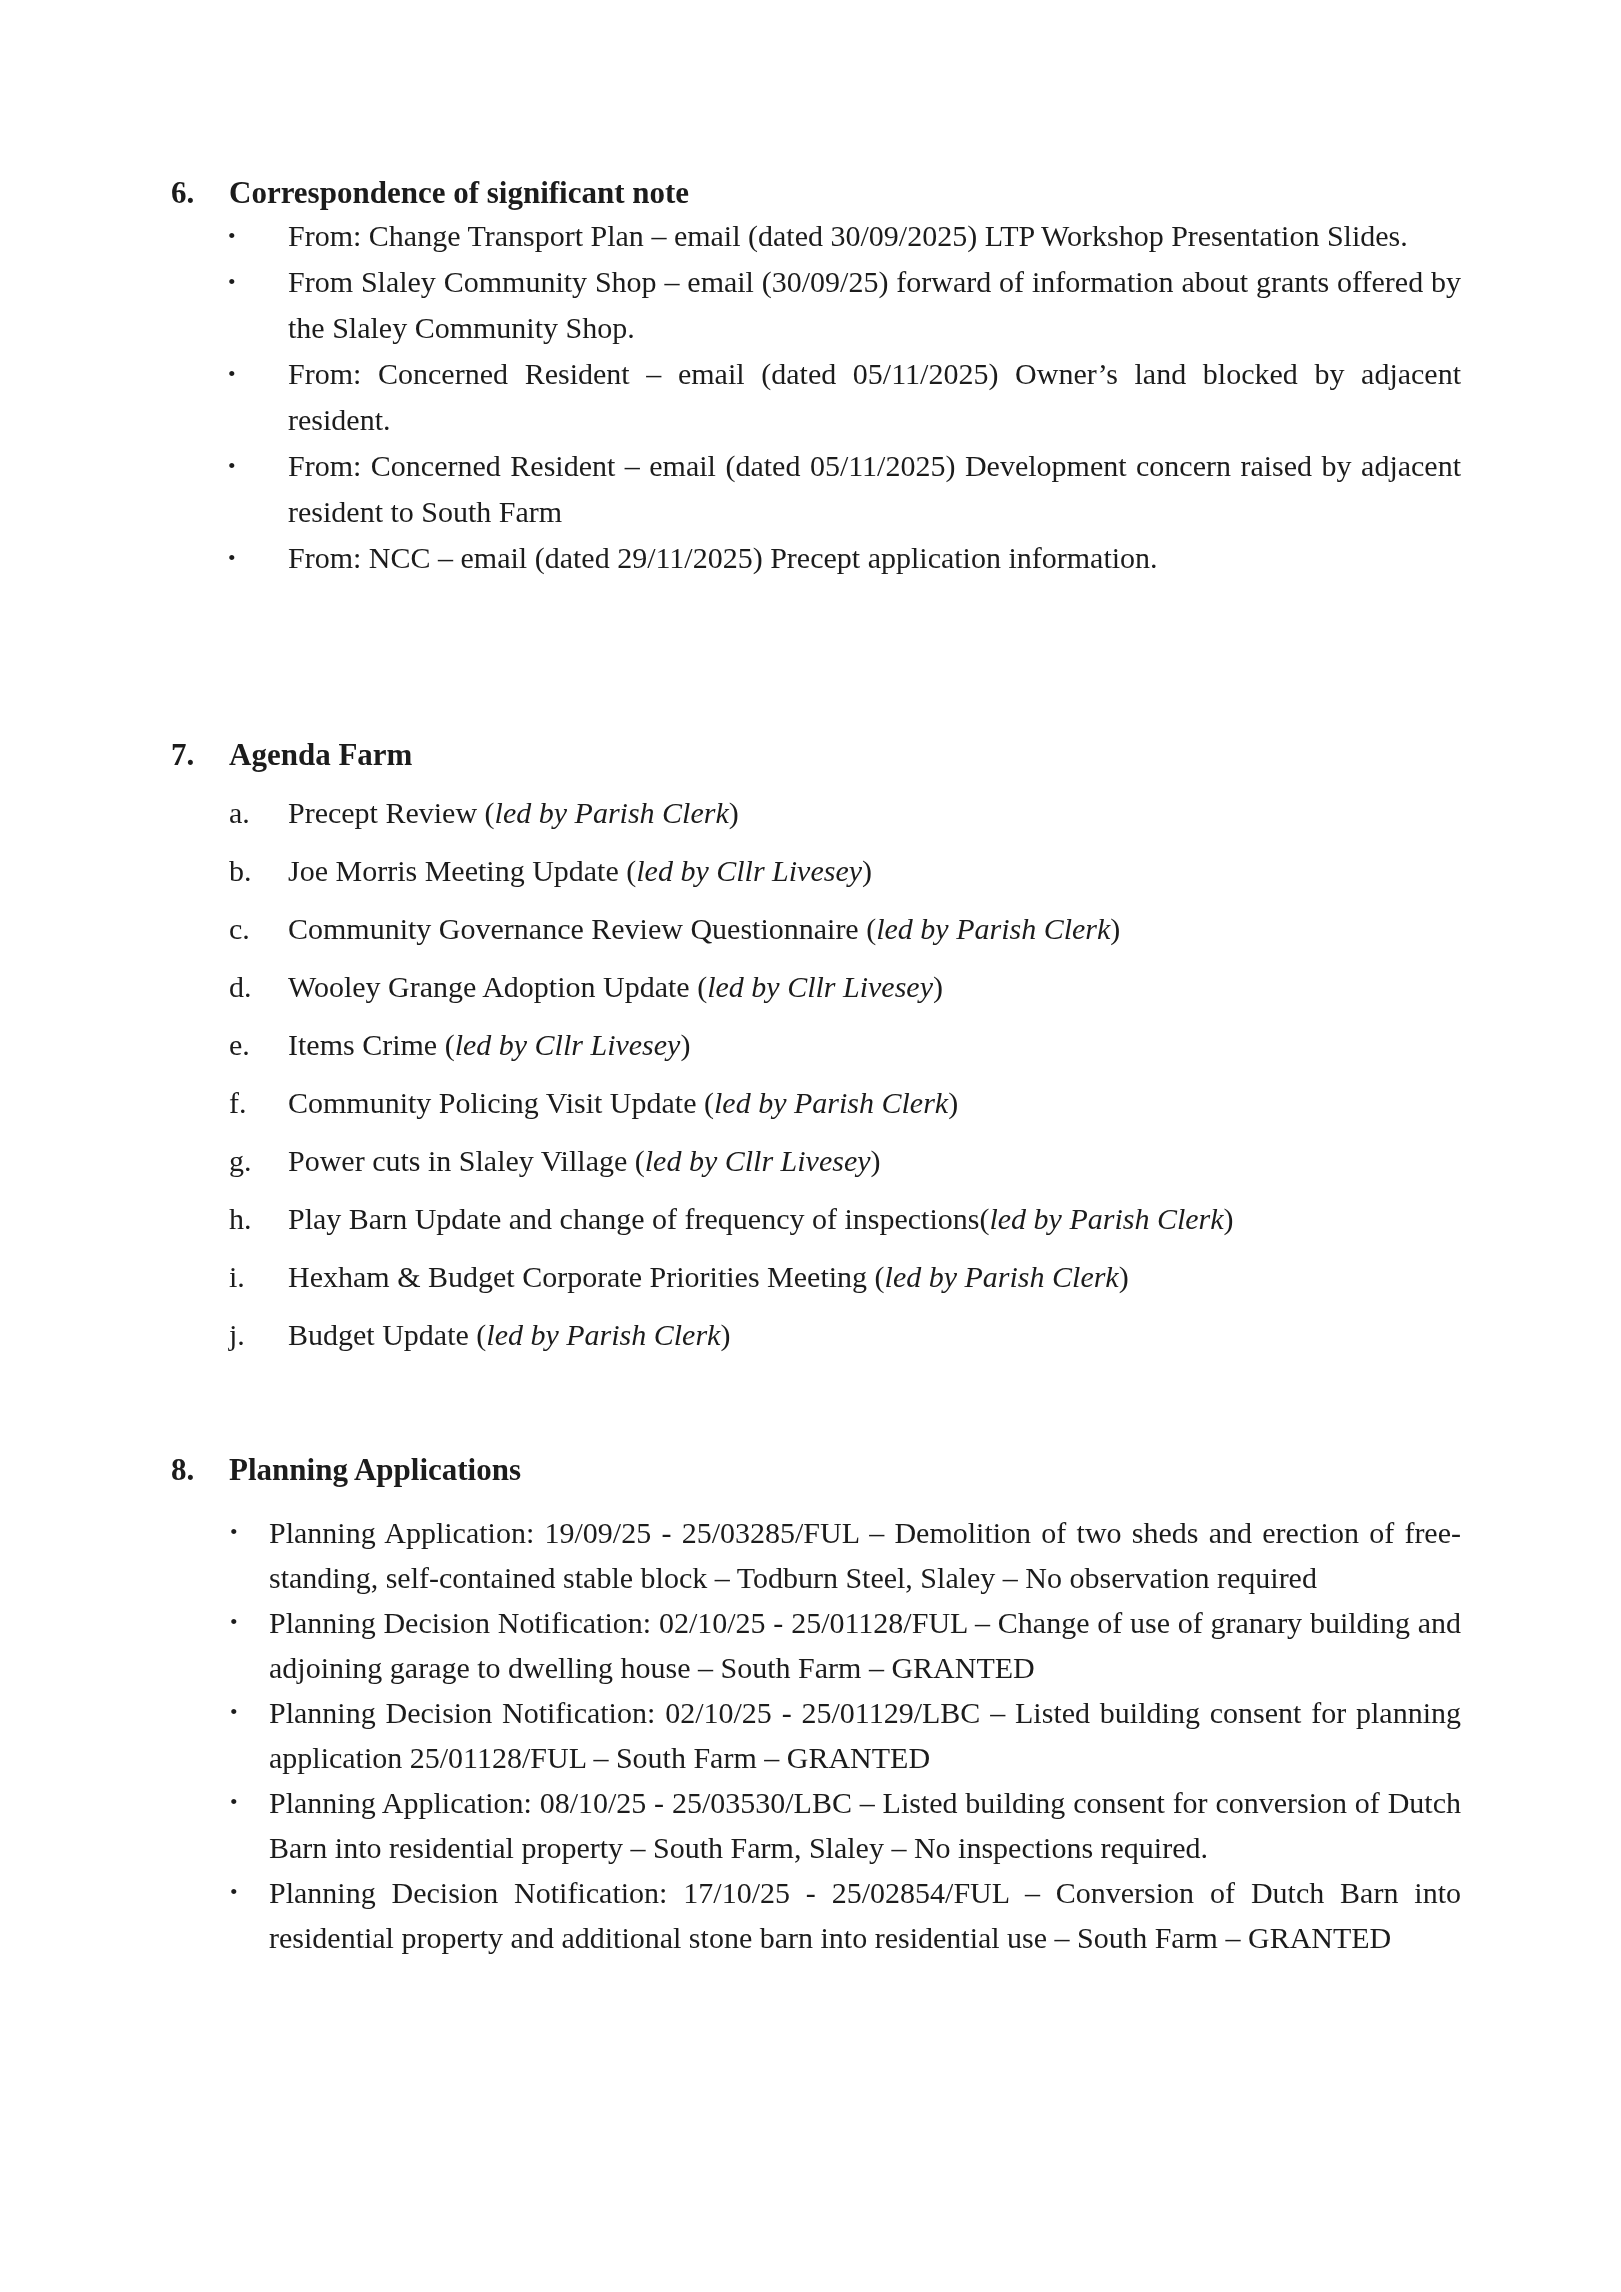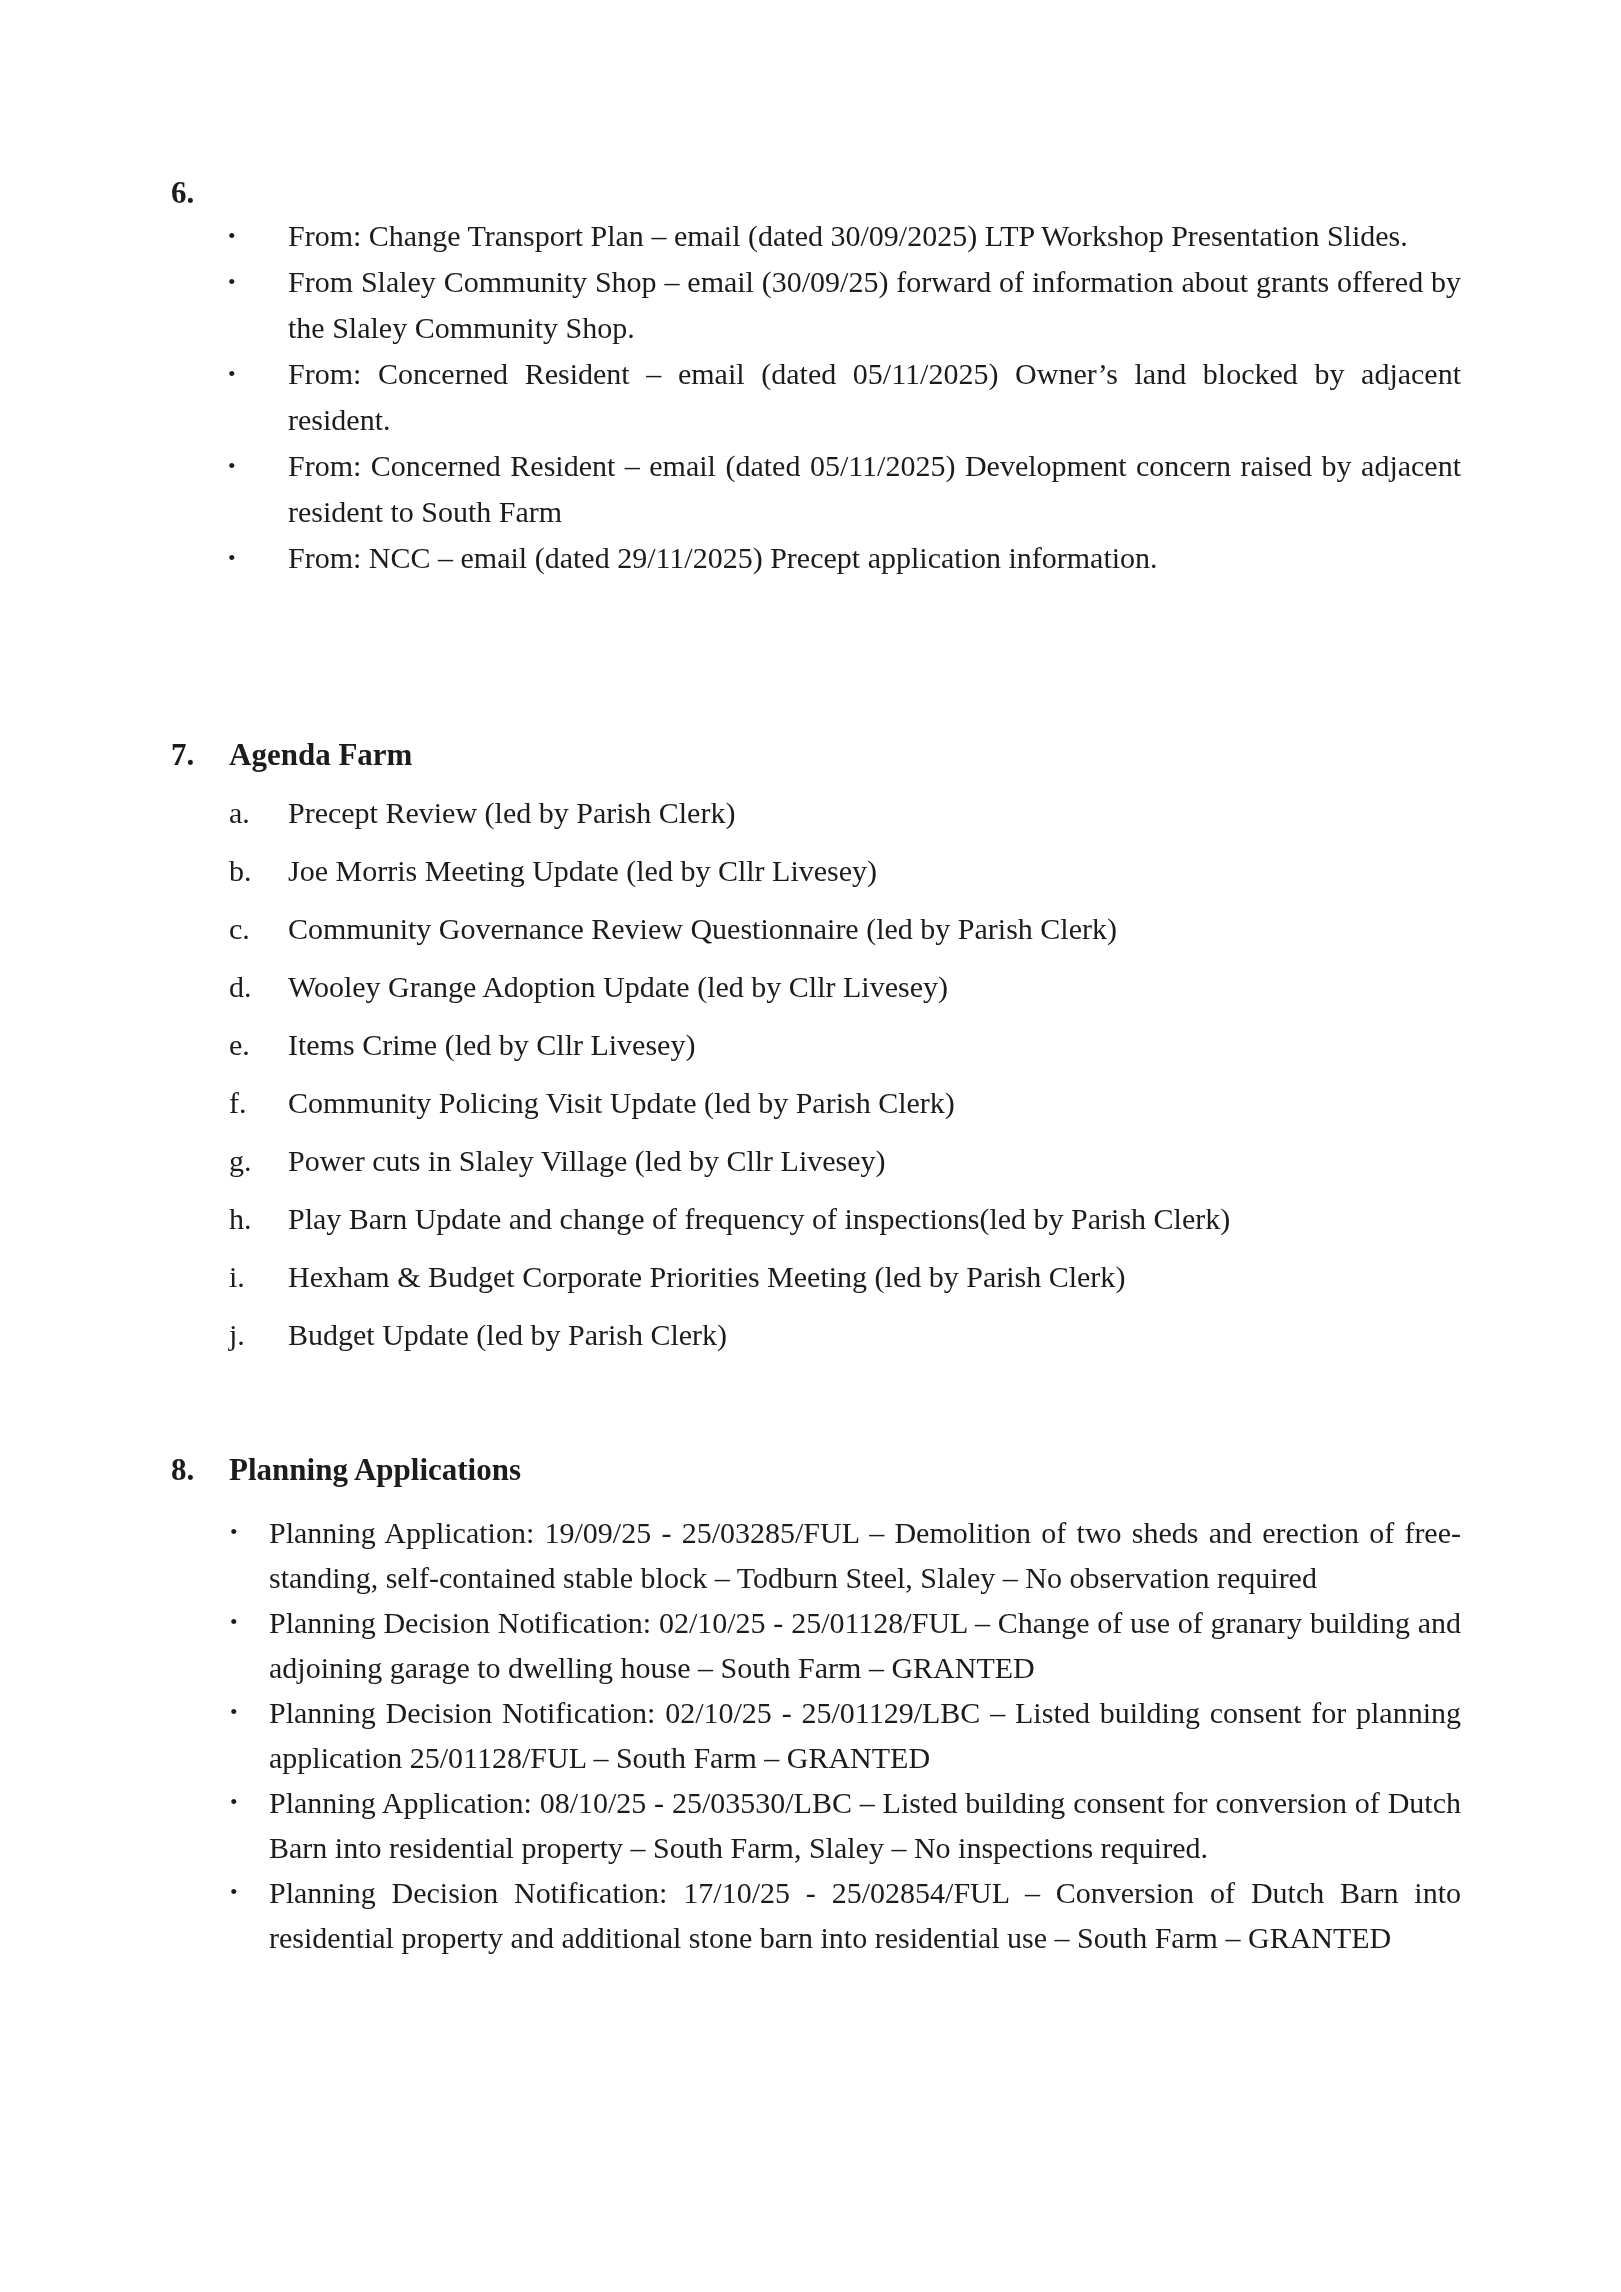--- a/index.html
+++ b/index.html
@@ -15,30 +15,31 @@
                text-align:justify; margin:0; }
   ul.corr li .bullet { position:absolute; left:57px; top:0; font-size:21.6px; }
   ol.agenda { list-style:none; margin:0; padding:0; }
   ol.agenda li { position:relative; padding-left:117px; font-size:30px; line-height:39px; height:39px; margin-bottom:19px; white-space:nowrap; }
   ol.agenda li .letter { position:absolute; left:58px; top:0; }
   ul.plan { list-style:none; margin:0; padding:0; }
   ul.plan li { position:relative; padding-left:98px; font-size:30px; line-height:45px;
                text-align:justify; margin:0; }
   ul.plan li .bullet { position:absolute; left:59px; top:0; font-size:21.6px; }
   b { font-weight:normal; }
-  .lead { }
+  .lead { font-style:italic; }
 </style>
 </head>
 <body>
 
 <div class="page">
 
   <div class="section" style="top:173px;">
     <div class="heading">
       <span class="num">6.</span>
+      <span class="title">Correspondence of significant note</span>
     </div>
     <ul class="corr" style="margin-top:1px;">
       <li>
         <span class="bullet">•</span>
         <b>From:</b>
         <b> <span>Change Transport Plan</span></b><b> – </b><span>email (dated 30/09/2025) LTP Workshop Presentation Slides.</span>
       </li>
       <li>
         <span class="bullet">•</span>
         <b>From</b>

